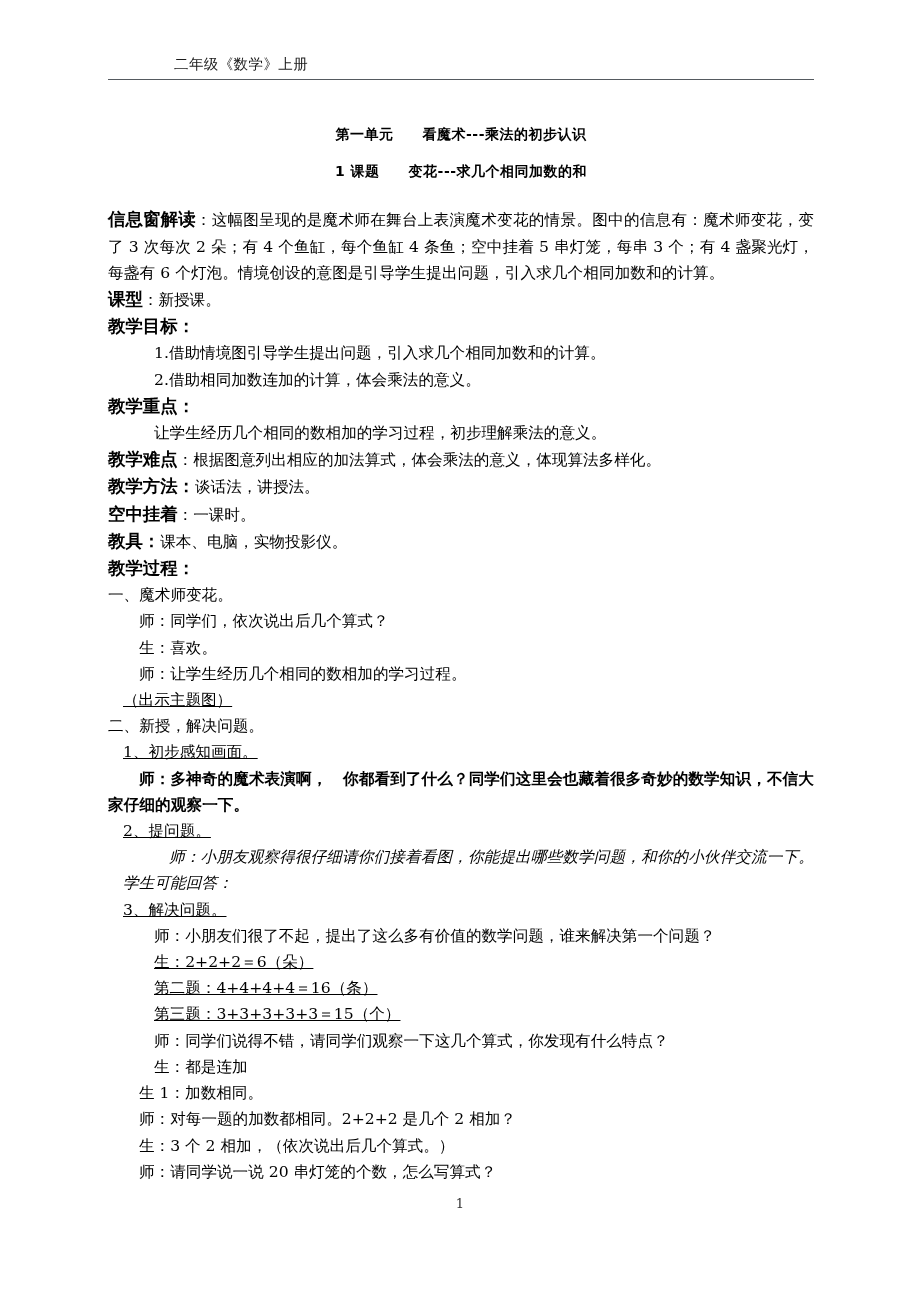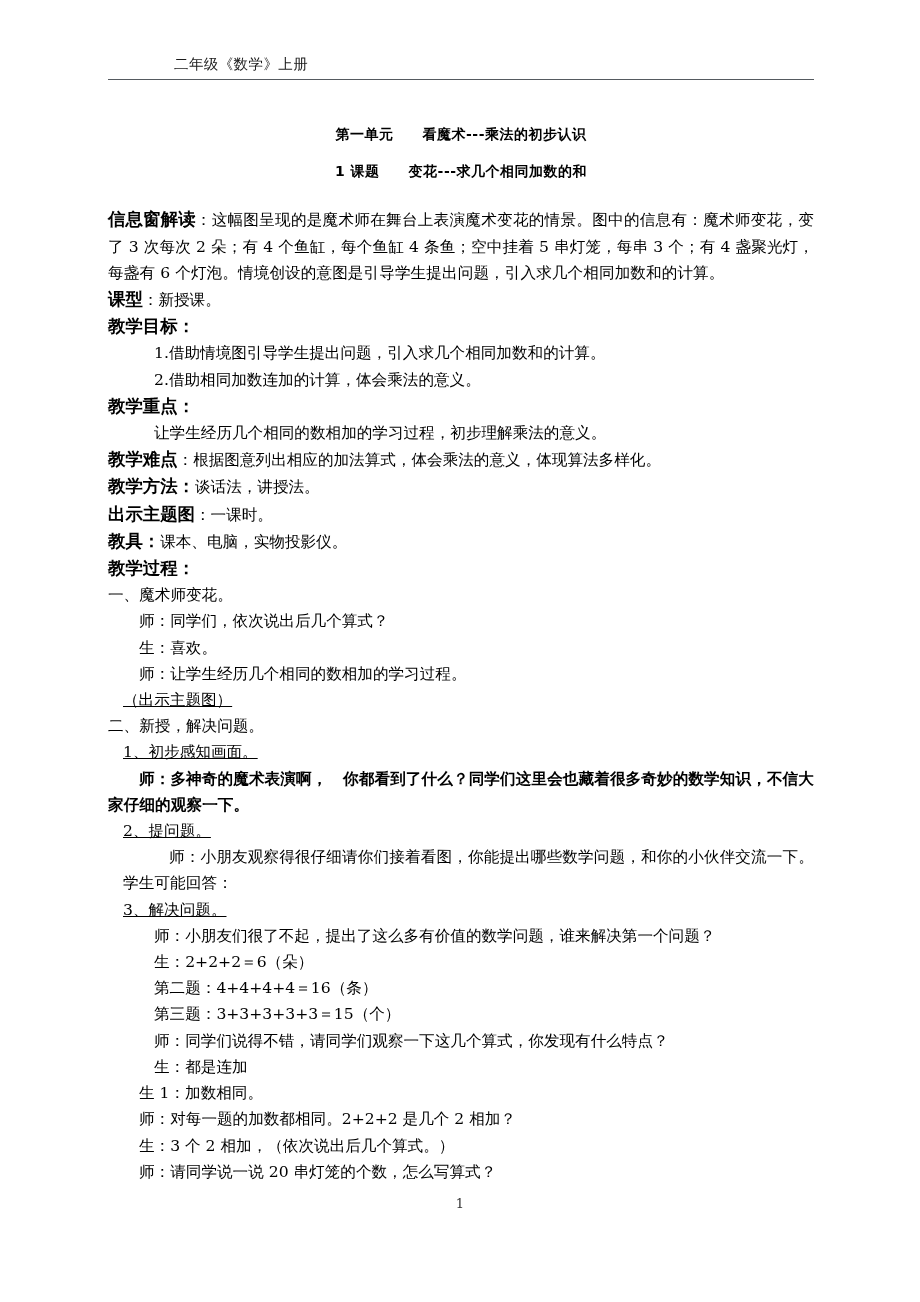--- a/index.html
+++ b/index.html
@@ -81,21 +81,21 @@
     font-size: 15.6px;
     line-height: 26.2px;
   }
 
   .ind1 { padding-left: 31px; }   
   .ind2 { padding-left: 46px; }
   .ind-half { padding-left: 15px; text-decoration: underline; }
 
   .heavy { font-weight: bold; }
 
-  .eq { letter-spacing: 0px; }
+  .eq { letter-spacing: 0px; text-decoration: underline; }
   .gap { display: inline-block; width: 26px; }
 
   
   .footer {
     position: absolute;
     left: 0;
     right: 0;
     top: 1196px;
     text-align: center;
     font-size: 13px;
@@ -127,39 +127,39 @@
       <p class="lbl-line ind2">1.借助情境图引导学生提出问题，引入求几个相同加数和的计算。</p>
       <p class="lbl-line ind2">2.借助相同加数连加的计算，体会乘法的意义。</p>
 
       <p class="lbl-line"><span class="lbl">教学重点：</span></p>
       <p class="lbl-line ind2">让学生经历几个相同的数相加的学习过程，初步理解乘法的意义。</p>
 
       <p class="lbl-line"><span class="lbl">教学难点</span><span>：</span><span>根据图意列出相应的加法算式，体会乘法的意义，体现算法多样化。</span></p>
 
       <p class="lbl-line"><span class="lbl">教学方法：</span><span>谈话法，讲授法。</span></p>
 
-      <p class="lbl-line"><span class="lbl">出示主题图</span><span>：</span><span>一课时。</span></p>
+      <p class="lbl-line"><span class="lbl">空中挂着</span><span>：</span><span>一课时。</span></p>
 
       <p class="lbl-line"><span class="lbl">教具：</span><span>课本、电脑，实物投影仪。</span></p>
 
       <p class="lbl-line"><span class="lbl">教学过程：</span></p>
 
       <p class="lbl-line">一、魔术师变花。</p>
       <p class="lbl-line ind1">师：同学们，依次说出后几个算式？</p>
       <p class="lbl-line ind1">生：喜欢。</p>
       <p class="lbl-line ind1">师：让学生经历几个相同的数相加的学习过程。</p>
       <p class="lbl-line ind-half">（出示主题图）</p>
 
       <p class="lbl-line">二、新授，解决问题。</p>
 
       <p class="lbl-line ind-half">1、初步感知画面。</p>
       <p class="para flow heavy" style="text-indent:31px;">师：多神奇的魔术表演啊，　你都看到了什么？同学们这里会也藏着很多奇妙的数学知识，不信大家仔细的观察一下。</p>
 
       <p class="lbl-line ind-half">2、提问题。</p>
-      <p class="para flow" style="text-indent:46px; padding-left:15px;">师：小朋友观察得很仔细请你们接着看图，你能提出哪些数学问题，和你的小伙伴交流一下。学生可能回答：</p>
+      <p class="para flow" style="text-indent:46px; padding-left:15px;font-style:italic;">师：小朋友观察得很仔细请你们接着看图，你能提出哪些数学问题，和你的小伙伴交流一下。学生可能回答：</p>
 
       <p class="lbl-line ind-half">3、解决问题。</p>
       <p class="lbl-line ind2">师：小朋友们很了不起，提出了这么多有价值的数学问题，谁来解决第一个问题？</p>
       <p class="lbl-line ind2 eq">生：2+2+2＝6（朵）</p>
       <p class="lbl-line ind2 eq">第二题：4+4+4+4＝16（条）</p>
       <p class="lbl-line ind2 eq">第三题：3+3+3+3+3＝15（个）</p>
       <p class="lbl-line ind2">师：同学们说得不错，请同学们观察一下这几个算式，你发现有什么特点？</p>
       <p class="lbl-line ind2">生：都是连加</p>
       <p class="lbl-line ind1">生 1：加数相同。</p>
       <p class="lbl-line ind1">师：对每一题的加数都相同。2+2+2 是几个 2 相加？</p>

